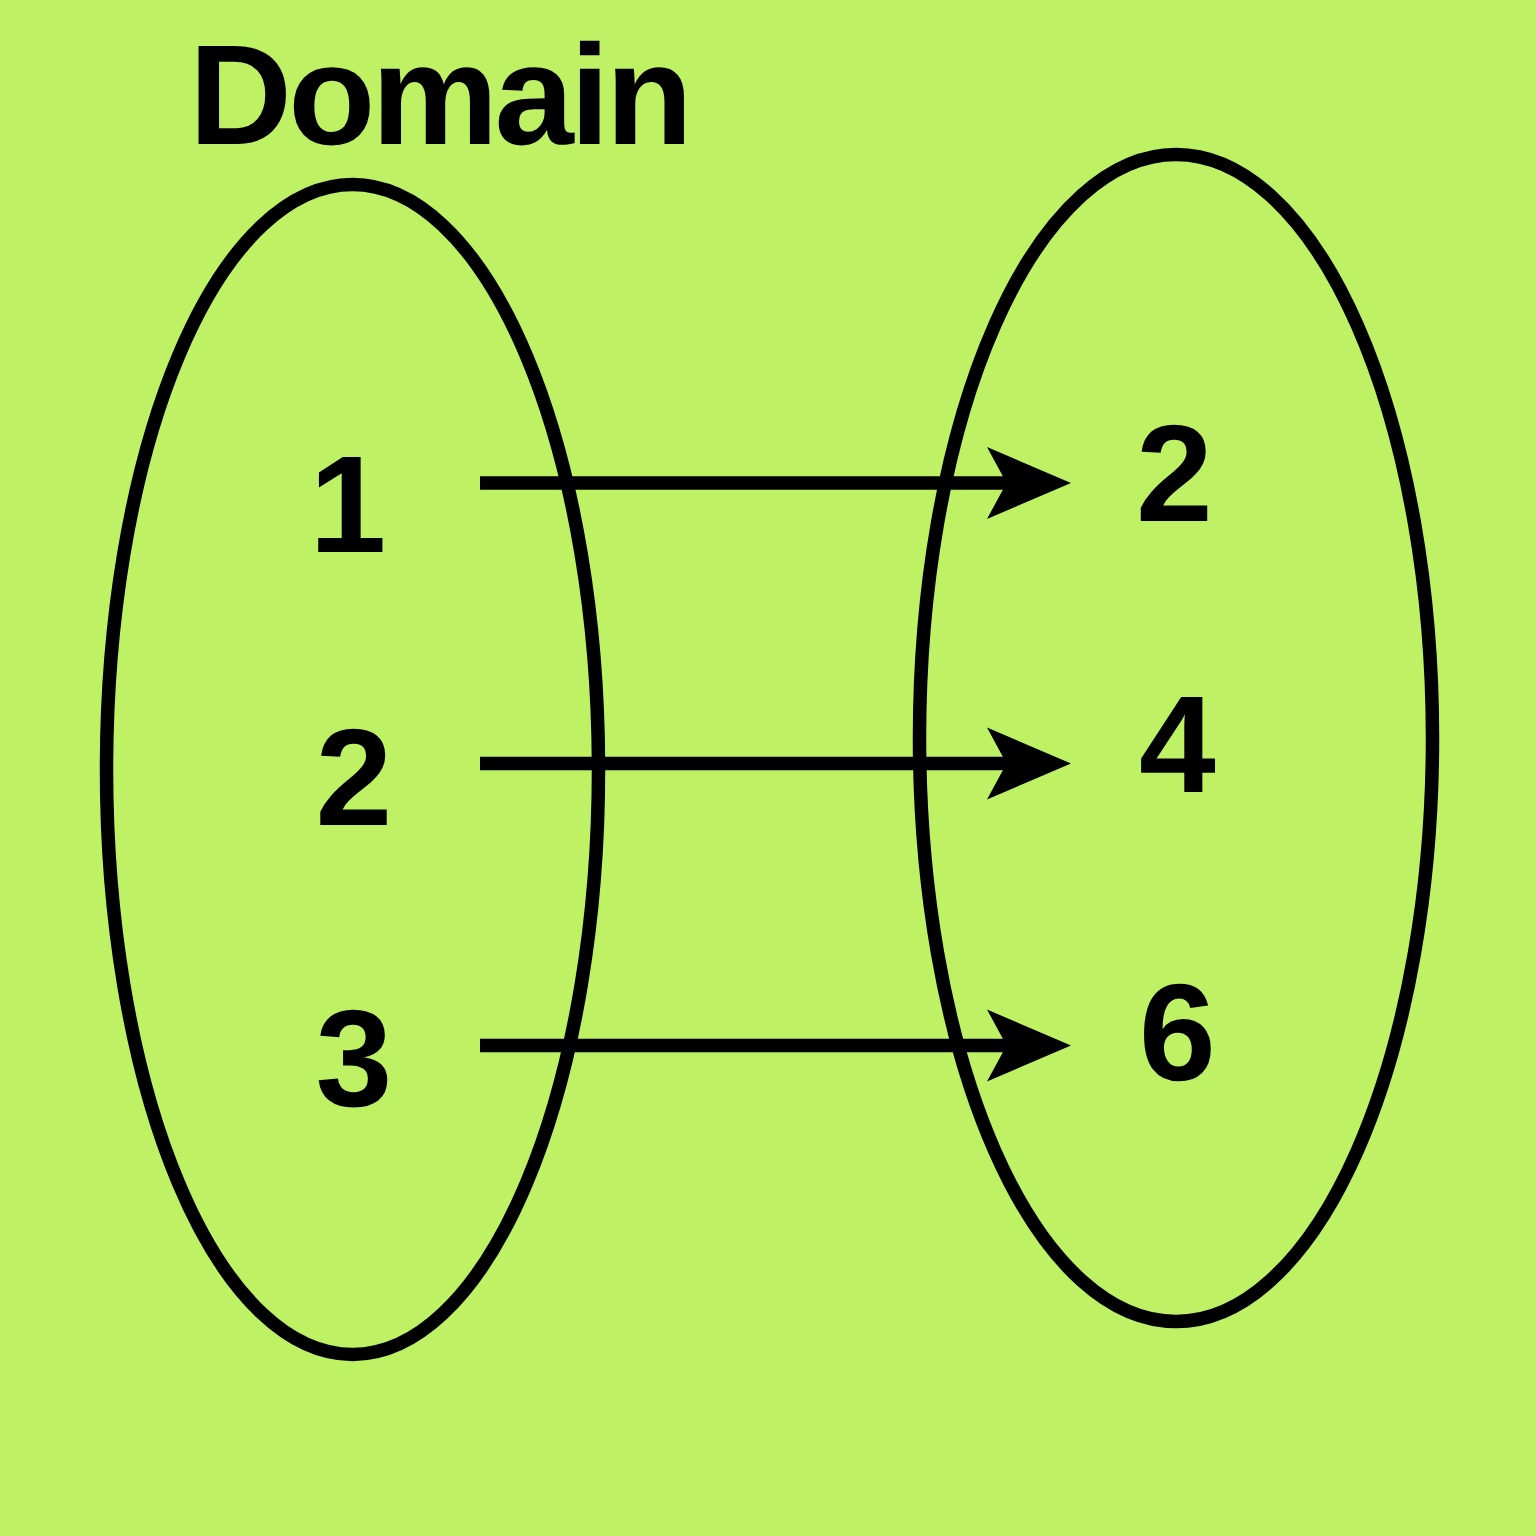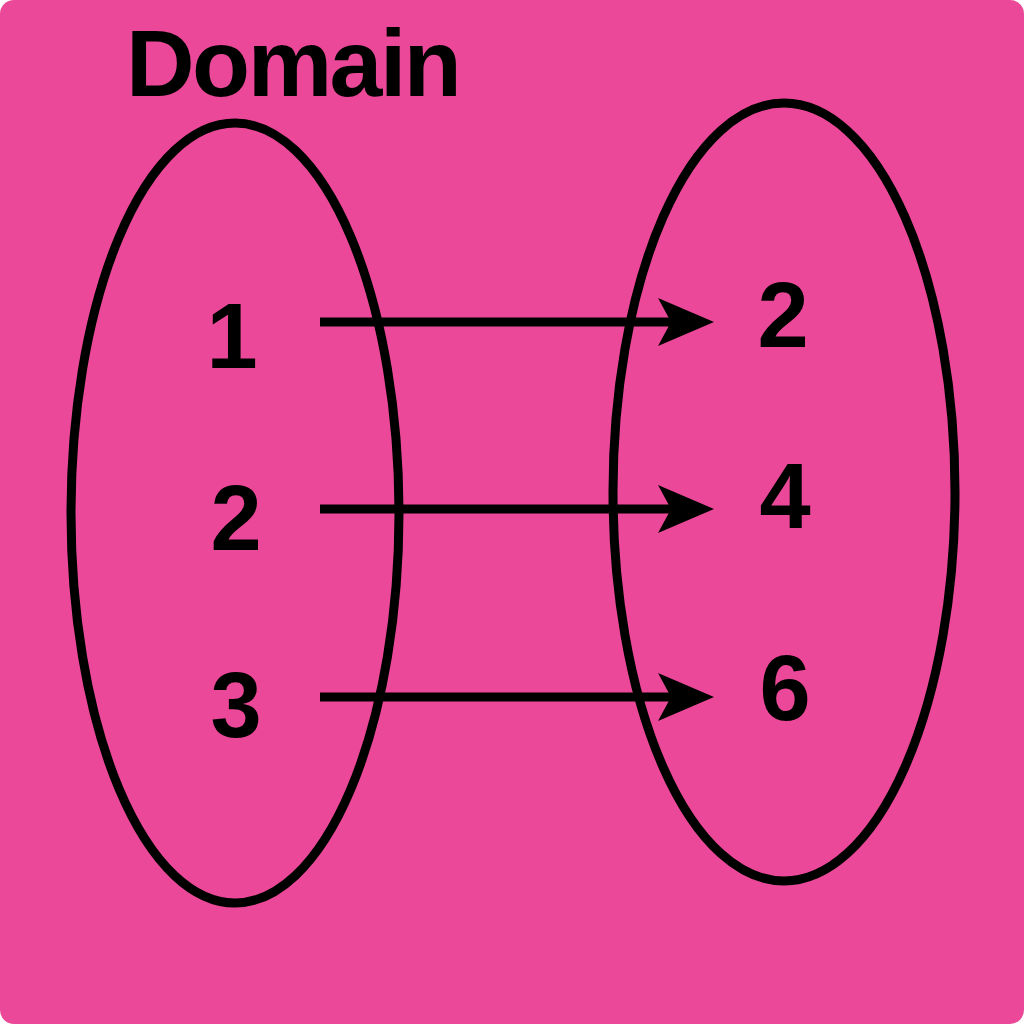--- a/index.html
+++ b/index.html
@@ -4,23 +4,22 @@
 <style>
   html, body {
     margin: 0;
     padding: 0;
     background: #ffffff;
   }
   .canvas {
     position: relative;
     width: 1024px;
     height: 1024px;
-    background: #ec4899;
+    background: #bef264;
     overflow: hidden;
-    border-radius: 14px;
   }
   svg.diagram {
     display: block;
     width: 1024px;
     height: 1024px;
   }
   .set-ellipse {
     fill: none;
     stroke-width: 9;
   }

